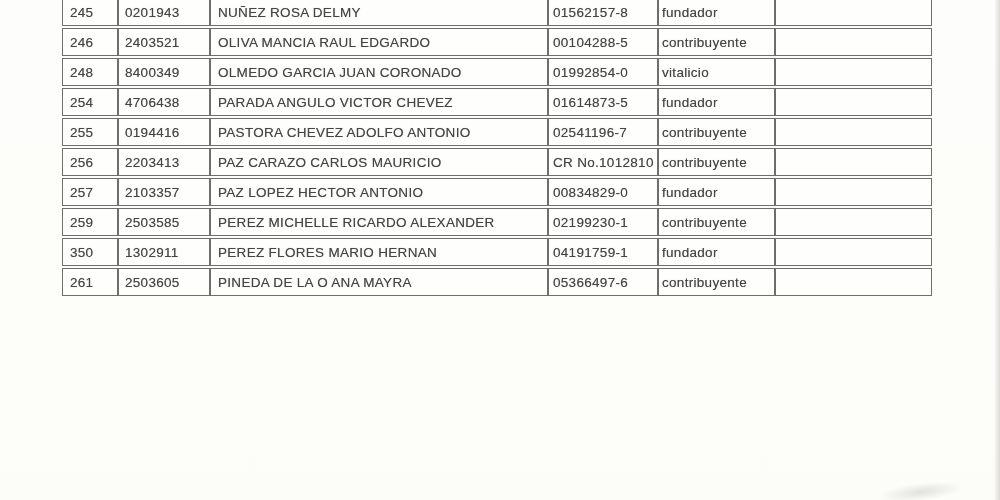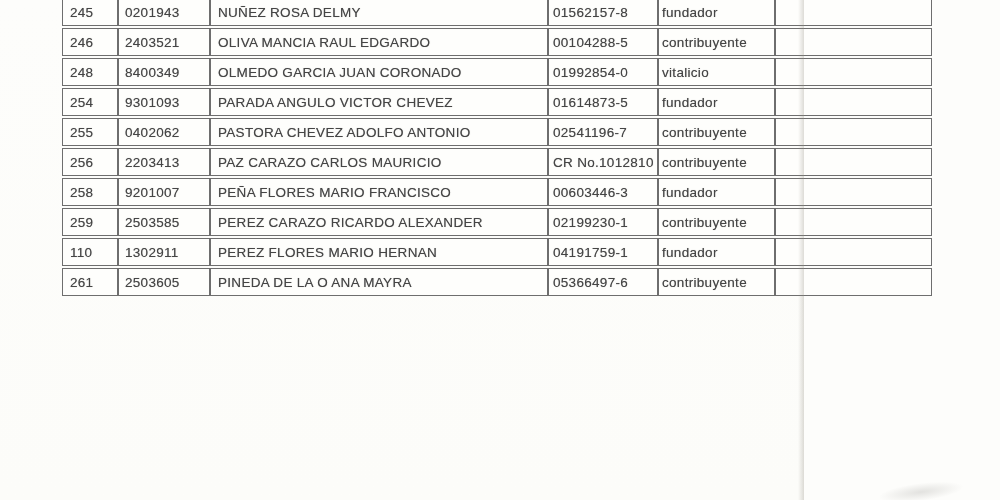--- a/index.html
+++ b/index.html
@@ -6,21 +6,21 @@
     margin: 0;
     padding: 0;
     width: 1000px;
     height: 500px;
     overflow: hidden;
     background: #fdfdfb;
     font-family: "Liberation Sans", sans-serif;
   }
   .page {
     position: relative;
-    width: 804px;
+    width: 1000px;
     height: 500px;
     background: linear-gradient(to bottom, #fdfdfb 0%, #fcfcf9 100%);
   }
   table.roster {
     position: absolute;
     left: 62px;
     top: -4px;
     width: 870px;
     table-layout: fixed;
     border-collapse: separate;
@@ -101,60 +101,60 @@
         <tr>
           <td class="col-num">248</td>
           <td class="col-id">8400349</td>
           <td class="col-name">OLMEDO GARCIA JUAN CORONADO</td>
           <td class="col-doc">01992854-0</td>
           <td class="col-type">vitalicio</td>
           <td class="col-blank"></td>
         </tr>
         <tr>
           <td class="col-num">254</td>
-          <td class="col-id">9301093</td>
+          <td class="col-id">4706438</td>
           <td class="col-name">PARADA ANGULO VICTOR CHEVEZ</td>
           <td class="col-doc">01614873-5</td>
           <td class="col-type">fundador</td>
           <td class="col-blank"></td>
         </tr>
         <tr>
           <td class="col-num">255</td>
-          <td class="col-id">0402062</td>
+          <td class="col-id">0194416</td>
           <td class="col-name">PASTORA CHEVEZ ADOLFO ANTONIO</td>
           <td class="col-doc">02541196-7</td>
           <td class="col-type">contribuyente</td>
           <td class="col-blank"></td>
         </tr>
         <tr>
           <td class="col-num">256</td>
           <td class="col-id">2203413</td>
           <td class="col-name">PAZ CARAZO CARLOS MAURICIO</td>
           <td class="col-doc">CR No.1012810</td>
           <td class="col-type">contribuyente</td>
           <td class="col-blank"></td>
         </tr>
         <tr>
-          <td class="col-num">258</td>
-          <td class="col-id">9201007</td>
-          <td class="col-name">PEÑA FLORES MARIO FRANCISCO</td>
-          <td class="col-doc">00603446-3</td>
+          <td class="col-num">257</td>
+          <td class="col-id">2103357</td>
+          <td class="col-name">PAZ LOPEZ HECTOR ANTONIO</td>
+          <td class="col-doc">00834829-0</td>
           <td class="col-type">fundador</td>
           <td class="col-blank"></td>
         </tr>
         <tr>
           <td class="col-num">259</td>
           <td class="col-id">2503585</td>
-          <td class="col-name">PEREZ CARAZO RICARDO ALEXANDER</td>
+          <td class="col-name">PEREZ MICHELLE RICARDO ALEXANDER</td>
           <td class="col-doc">02199230-1</td>
           <td class="col-type">contribuyente</td>
           <td class="col-blank"></td>
         </tr>
         <tr>
-          <td class="col-num">110</td>
+          <td class="col-num">350</td>
           <td class="col-id">1302911</td>
           <td class="col-name">PEREZ FLORES MARIO HERNAN</td>
           <td class="col-doc">04191759-1</td>
           <td class="col-type">fundador</td>
           <td class="col-blank"></td>
         </tr>
         <tr>
           <td class="col-num">261</td>
           <td class="col-id">2503605</td>
           <td class="col-name">PINEDA DE LA O ANA MAYRA</td>

